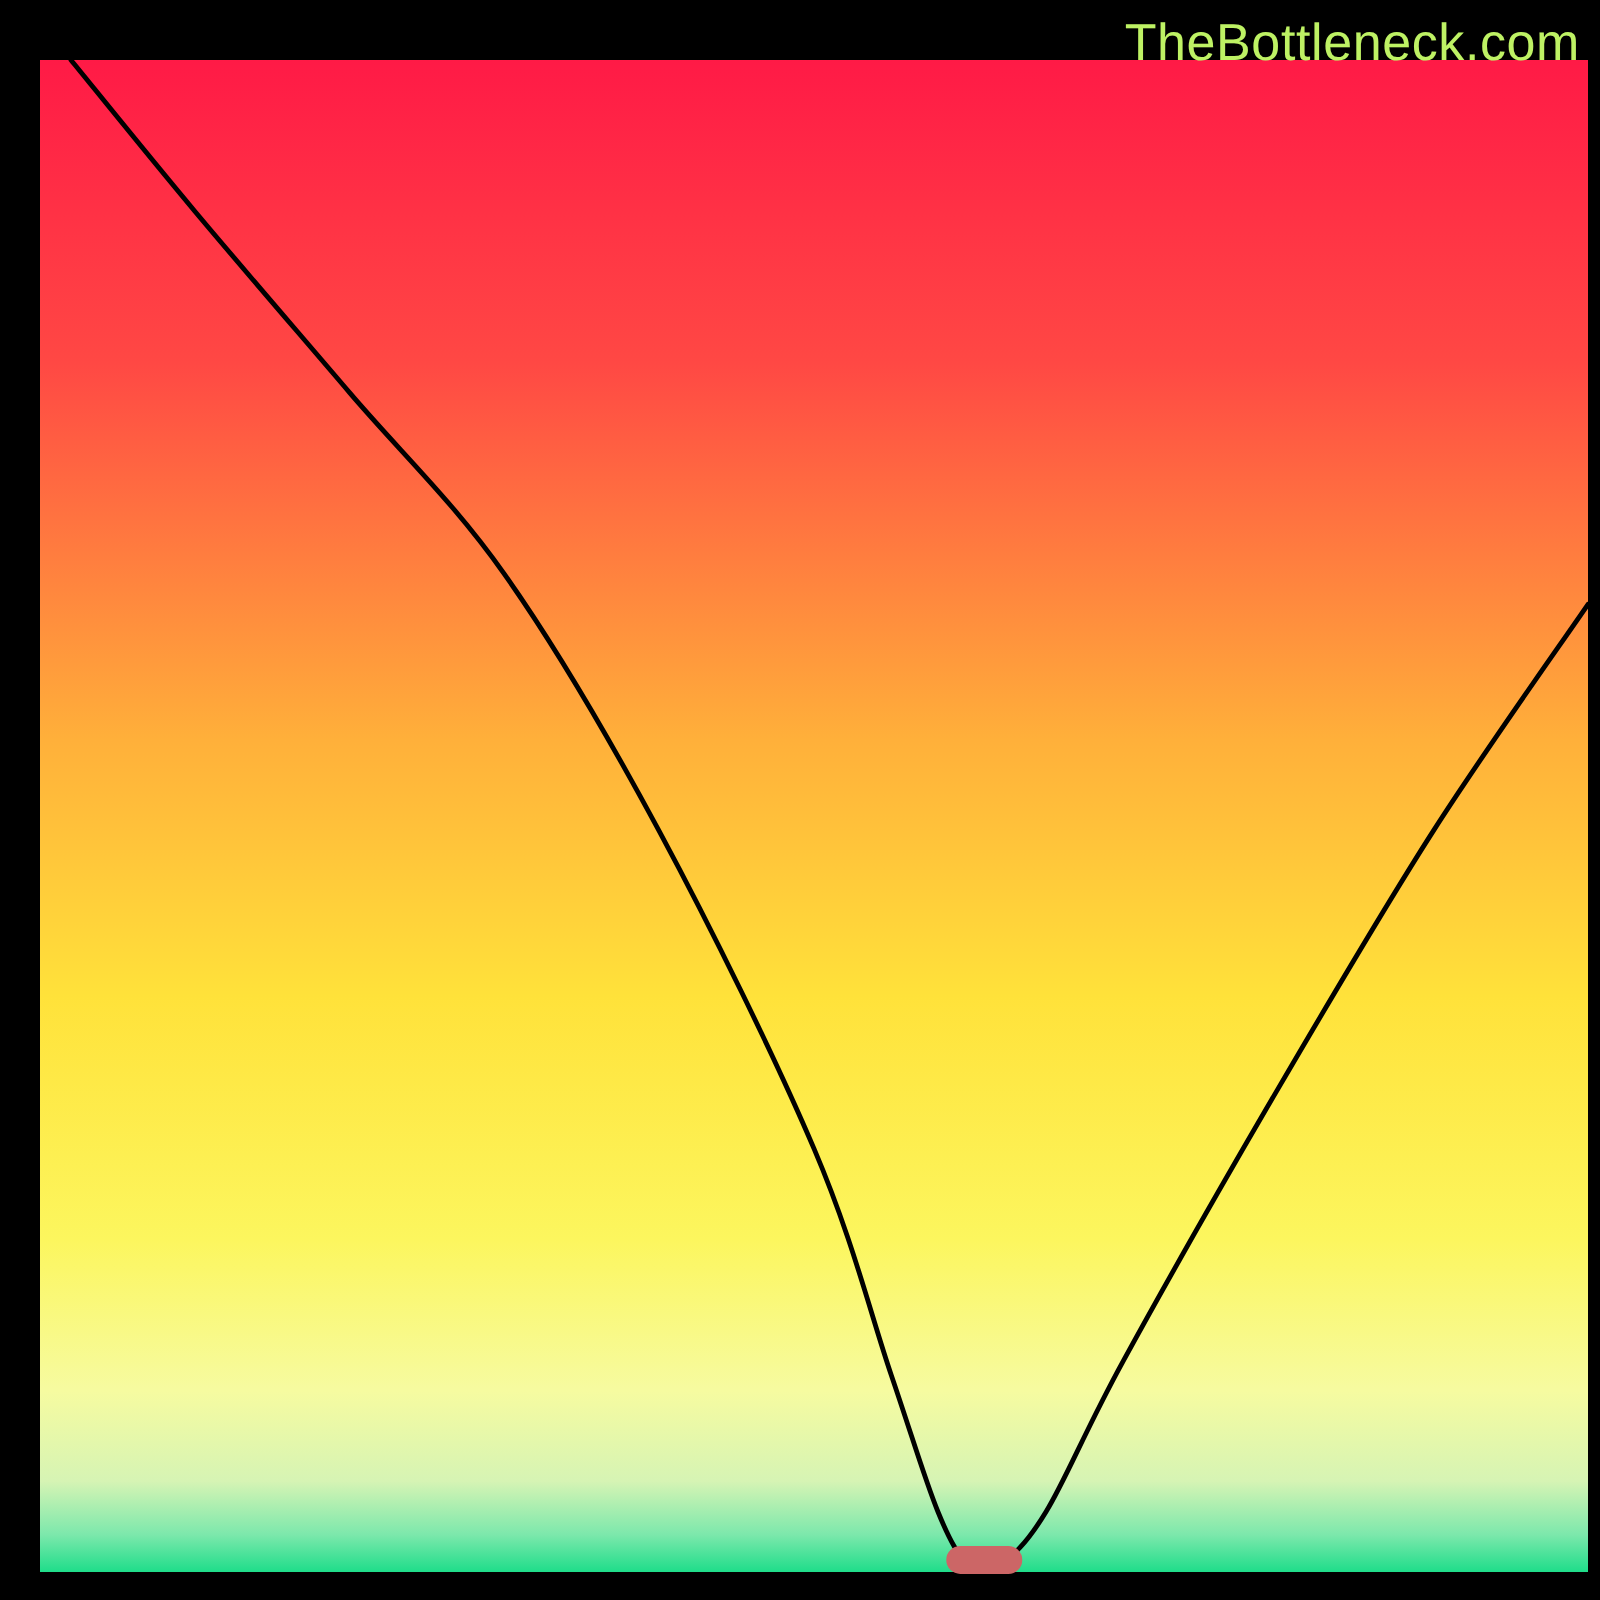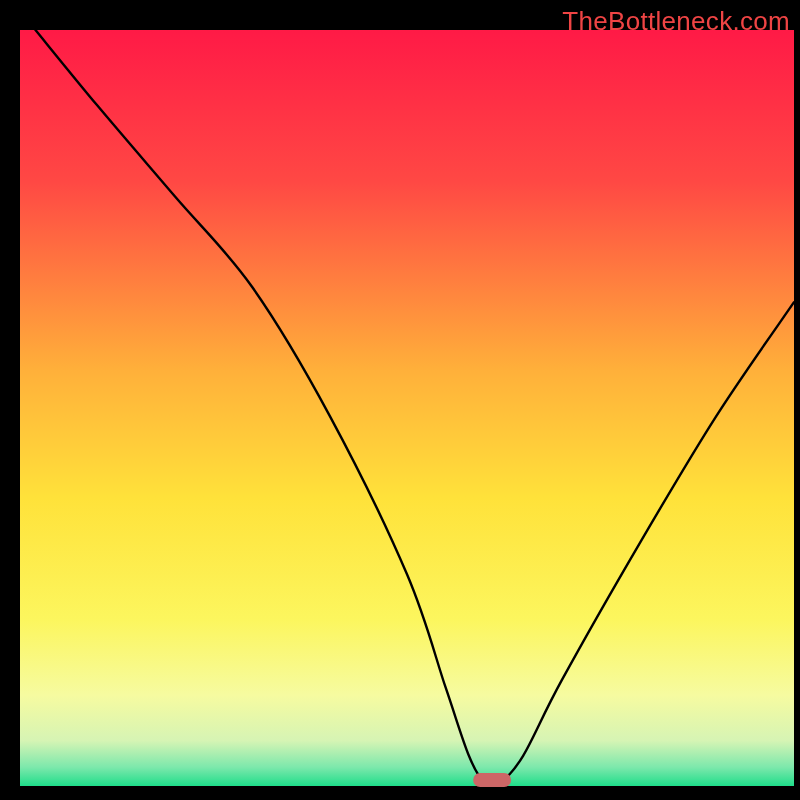--- a/index.html
+++ b/index.html
@@ -13,21 +13,21 @@
   }
   .chart-wrap {
     position: relative;
     width: 800px;
     height: 800px;
   }
   .watermark {
     position: absolute;
     top: 6px;
     right: 10px;
-    color: #ef4444;
+    color: #bef264;
     font-size: 26px;
     font-weight: 500;
     letter-spacing: 0.3px;
   }
 </style>
 </head>
 <body>
 
 <div class="chart-wrap">
   <svg id="chart-svg" width="800" height="800" viewBox="0 0 800 800">

